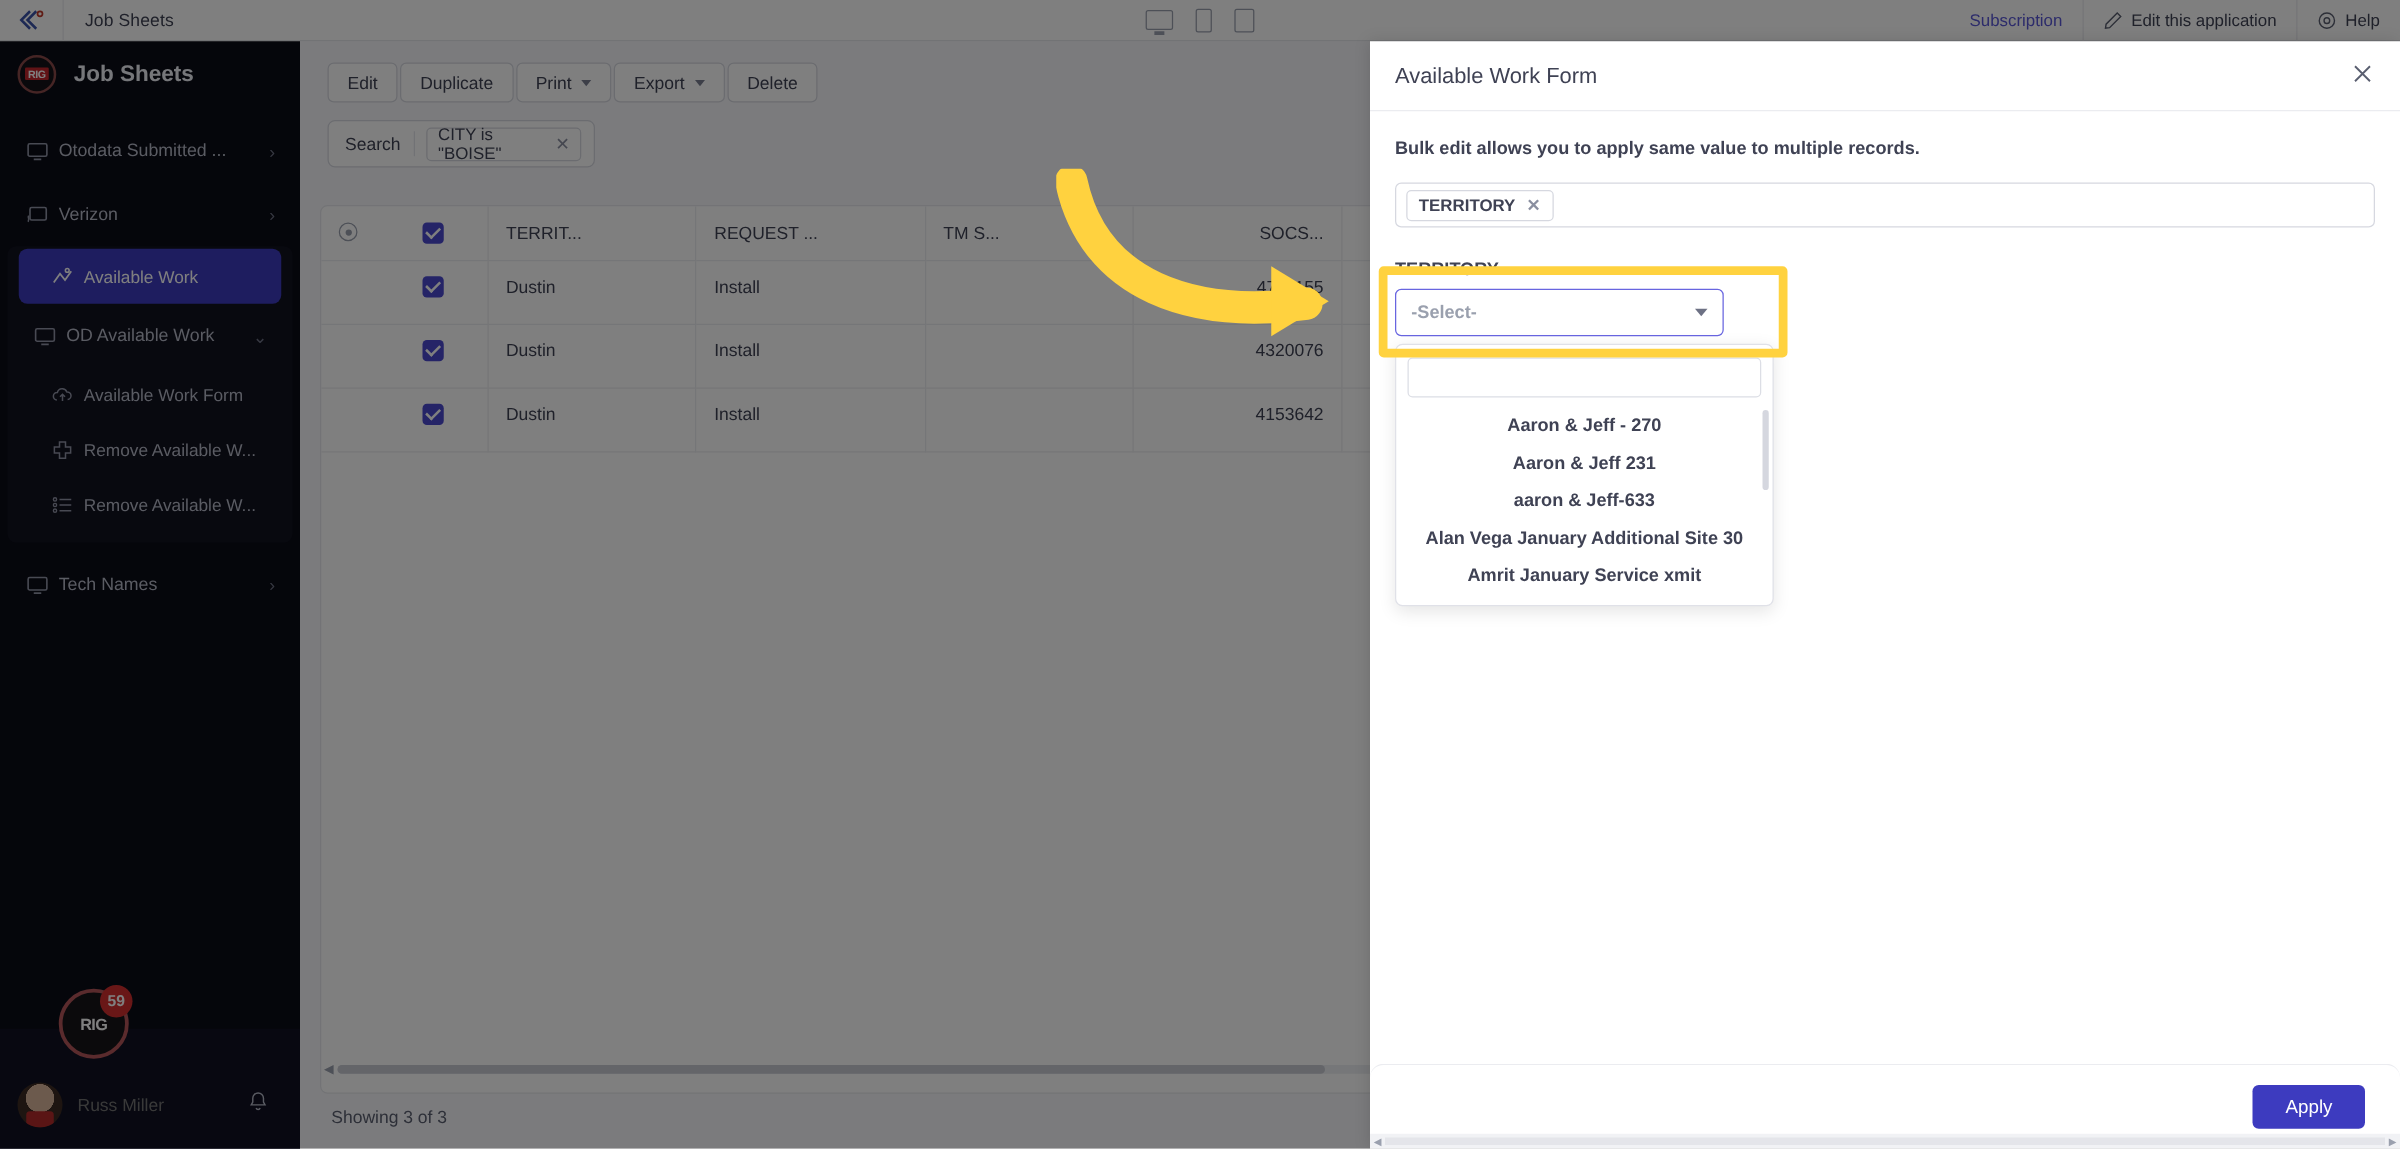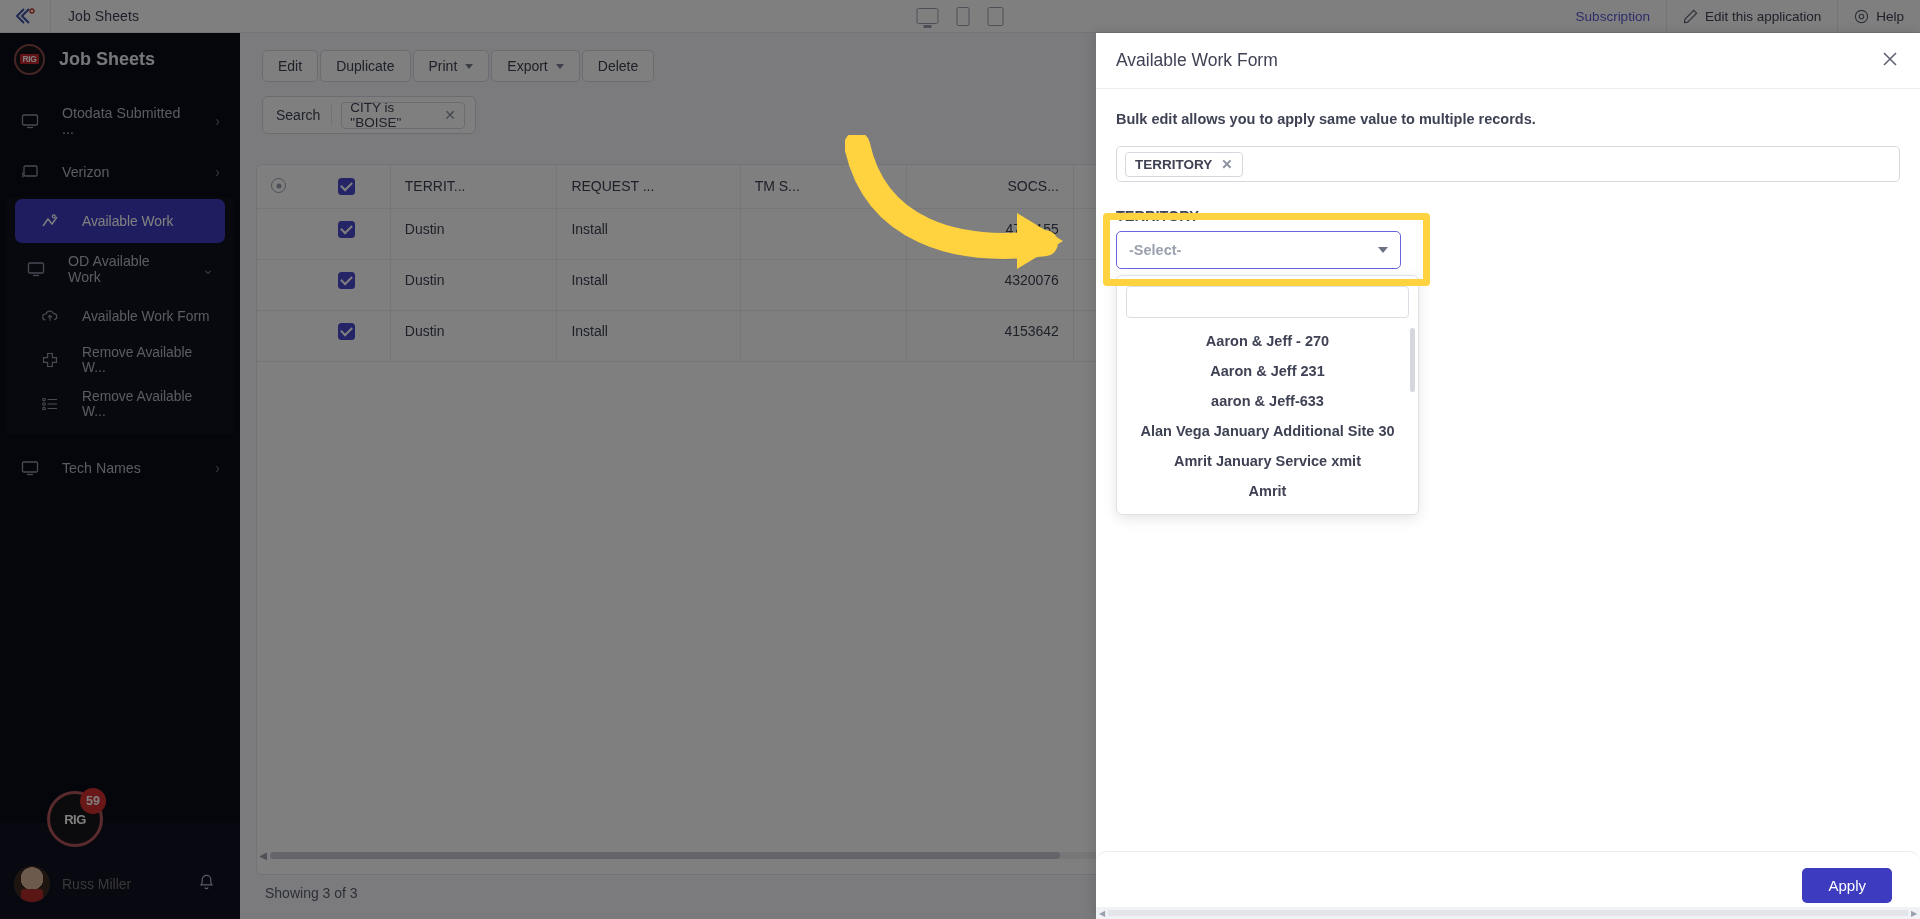--- a/index.html
+++ b/index.html
@@ -58,21 +58,21 @@
   .sb-brand-logo {
     width: 31px; height: 31px; border-radius: 50%;
     background: #141318; border: 2px solid #8c4a4a;
     display:flex; align-items:center; justify-content:center;
     font-size: 9px; font-weight: bold; color:#fff; letter-spacing:-.3px;
   }
   .sb-brand-logo .rig { background:#c3262c; color:#fff; font-size:8.5px; padding:0 2px; border-radius:1px;}
   .sb-brand-title { font-size: 18px; font-weight: 700; color: #eceef5; }
   .sb-list { padding-top: 10px; }
   .sb-item {
-    display: flex; align-items: center; gap: 23px;
+    display: flex; align-items: center; gap: 8px;
     height: 51px; padding: 0 20px; font-size: 14.2px; color: #b5b8c6;
     position: relative;
   }
   .sb-item .chev { margin-left: auto; color:#6d7184; font-size: 14px; }
   .sb-group { background: #11121f; border-radius: 7px; margin: 0 6px; padding: 2px 0 8px 0; }
   .sb-sub { padding-left: 34px; height: 44px; font-size: 13.8px; }
   .sb-sub.active {
     background: #3d3bbf; color: #ffffff; border-radius: 7px;
     margin: 0 9px 0 9px; padding-left: 25px;
   }
@@ -184,21 +184,21 @@
     height: 36px; border: 1px solid #d6d8e0; border-radius: 5px; display: flex; align-items: center;
     padding: 0 8px; margin-bottom: 26px;
   }
   .field-chip {
     height: 25px; border: 1px solid #d6d8e0; border-radius: 4px; background:#fff;
     display: inline-flex; align-items: center; gap: 9px; padding: 0 9px;
     font-size: 13.5px; color: #3f4254;
   }
   .field-chip .x { color:#8a8fa0; }
   .field-label { font-size: 14.5px; color: #3f4254; margin-bottom: 7px; }
-  .select-wrap { position: relative; width: 285px; text-align: center; }
+  .select-wrap { position: relative; width: 263px; text-align: center; }
   .select-box {
     height: 38px; border: 1.5px solid #6865e0; border-radius: 5px; background:#fff;
     display:flex; align-items:center; justify-content: space-between; padding: 0 12px;
     font-size: 14.5px; color: #9aa0ae;
   }
   .sel-caret { width:0;height:0;border-left:5.5px solid transparent;border-right:5.5px solid transparent;border-top:6.5px solid #6d7184;}
   .dropdown {
     position: absolute; top: 44px; left: 0; width: 303px;
     background: #fff; border: 1px solid #e0e1e8; border-radius: 6px;
     box-shadow: 0 4px 14px rgba(0,0,0,.10); padding: 6px 0 8px 0;
@@ -518,21 +518,20 @@
           <span class="sel-caret"></span>
         </div>
 
         <div class="dropdown">
           <div class="dd-search"></div>
           <div class="dd-opt">Aaron &amp; Jeff - 270</div>
           <div class="dd-opt">Aaron &amp; Jeff 231</div>
           <div class="dd-opt">aaron &amp; Jeff-633</div>
           <div class="dd-opt">Alan Vega January Additional Site 30</div>
           <div class="dd-opt">Amrit January Service xmit</div>
-          <div class="dd-opt">Amrit</div>
           <span class="dd-scroll"></span>
         </div>
       </div>
     </div>
 
     <div class="panel-foot">
       <button class="apply-btn">Apply</button>
     </div>
 
     <div class="panel-scroll-row">

